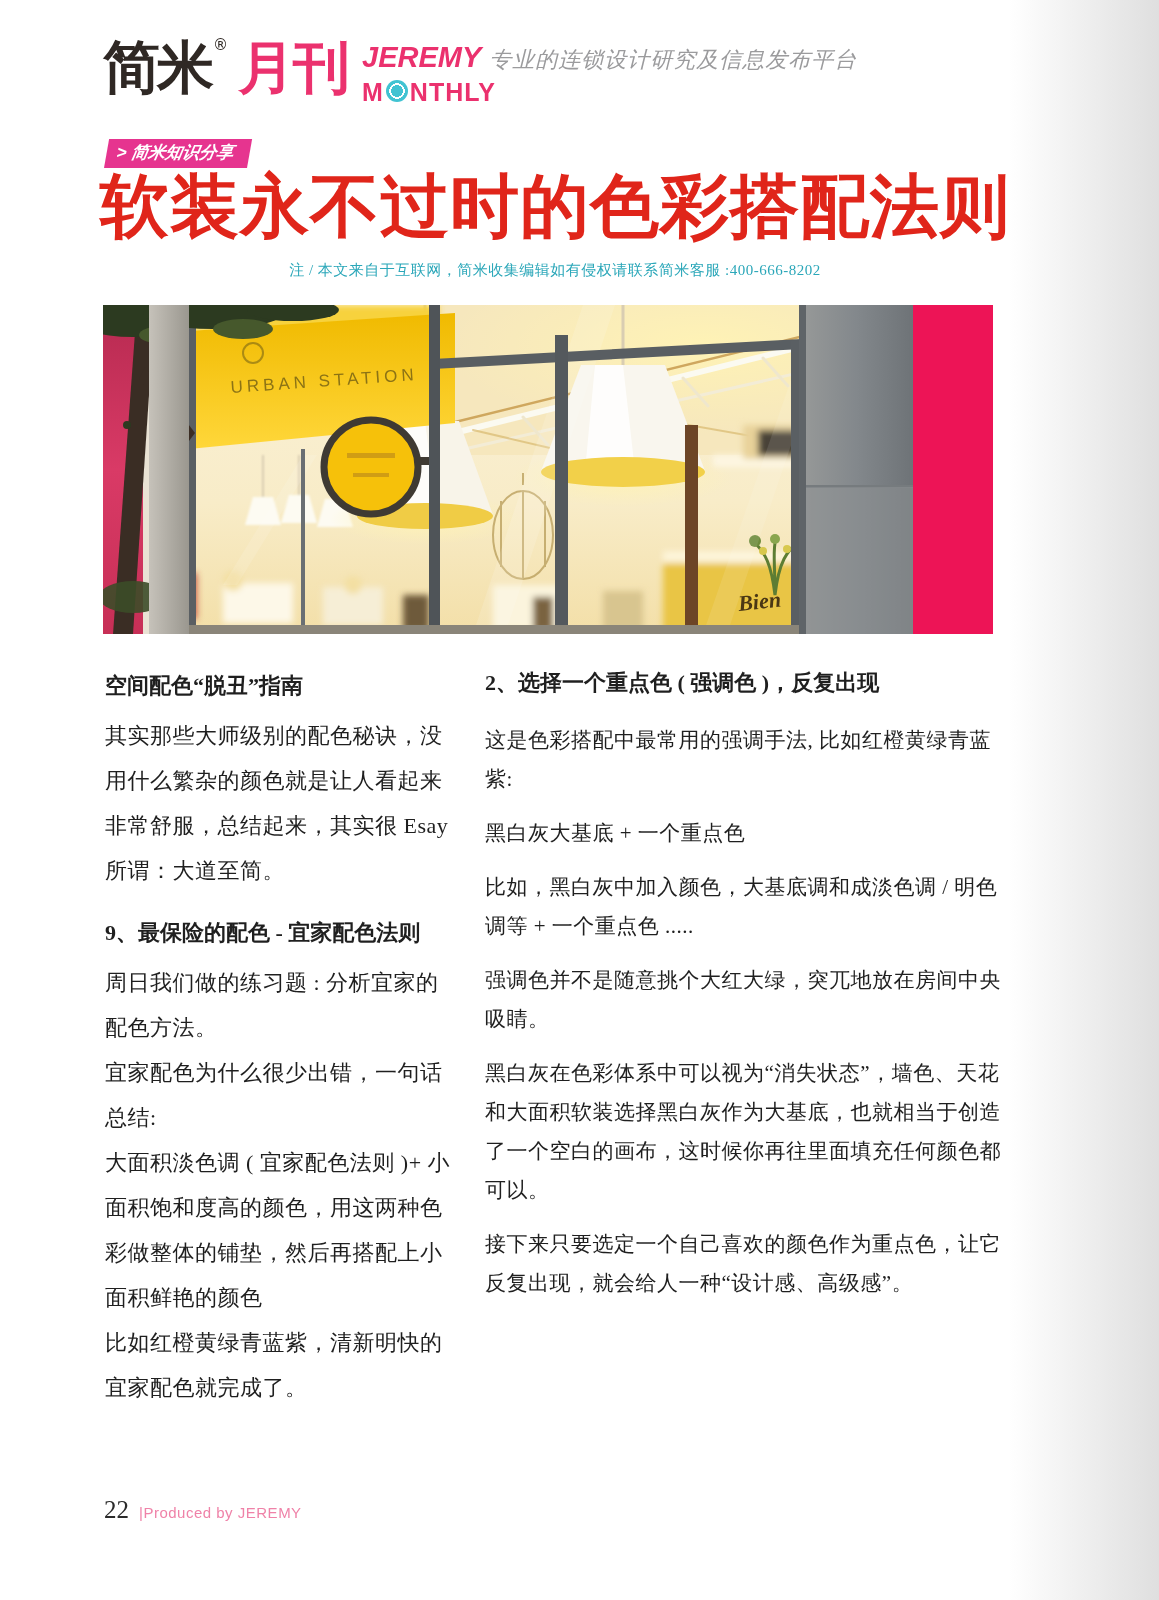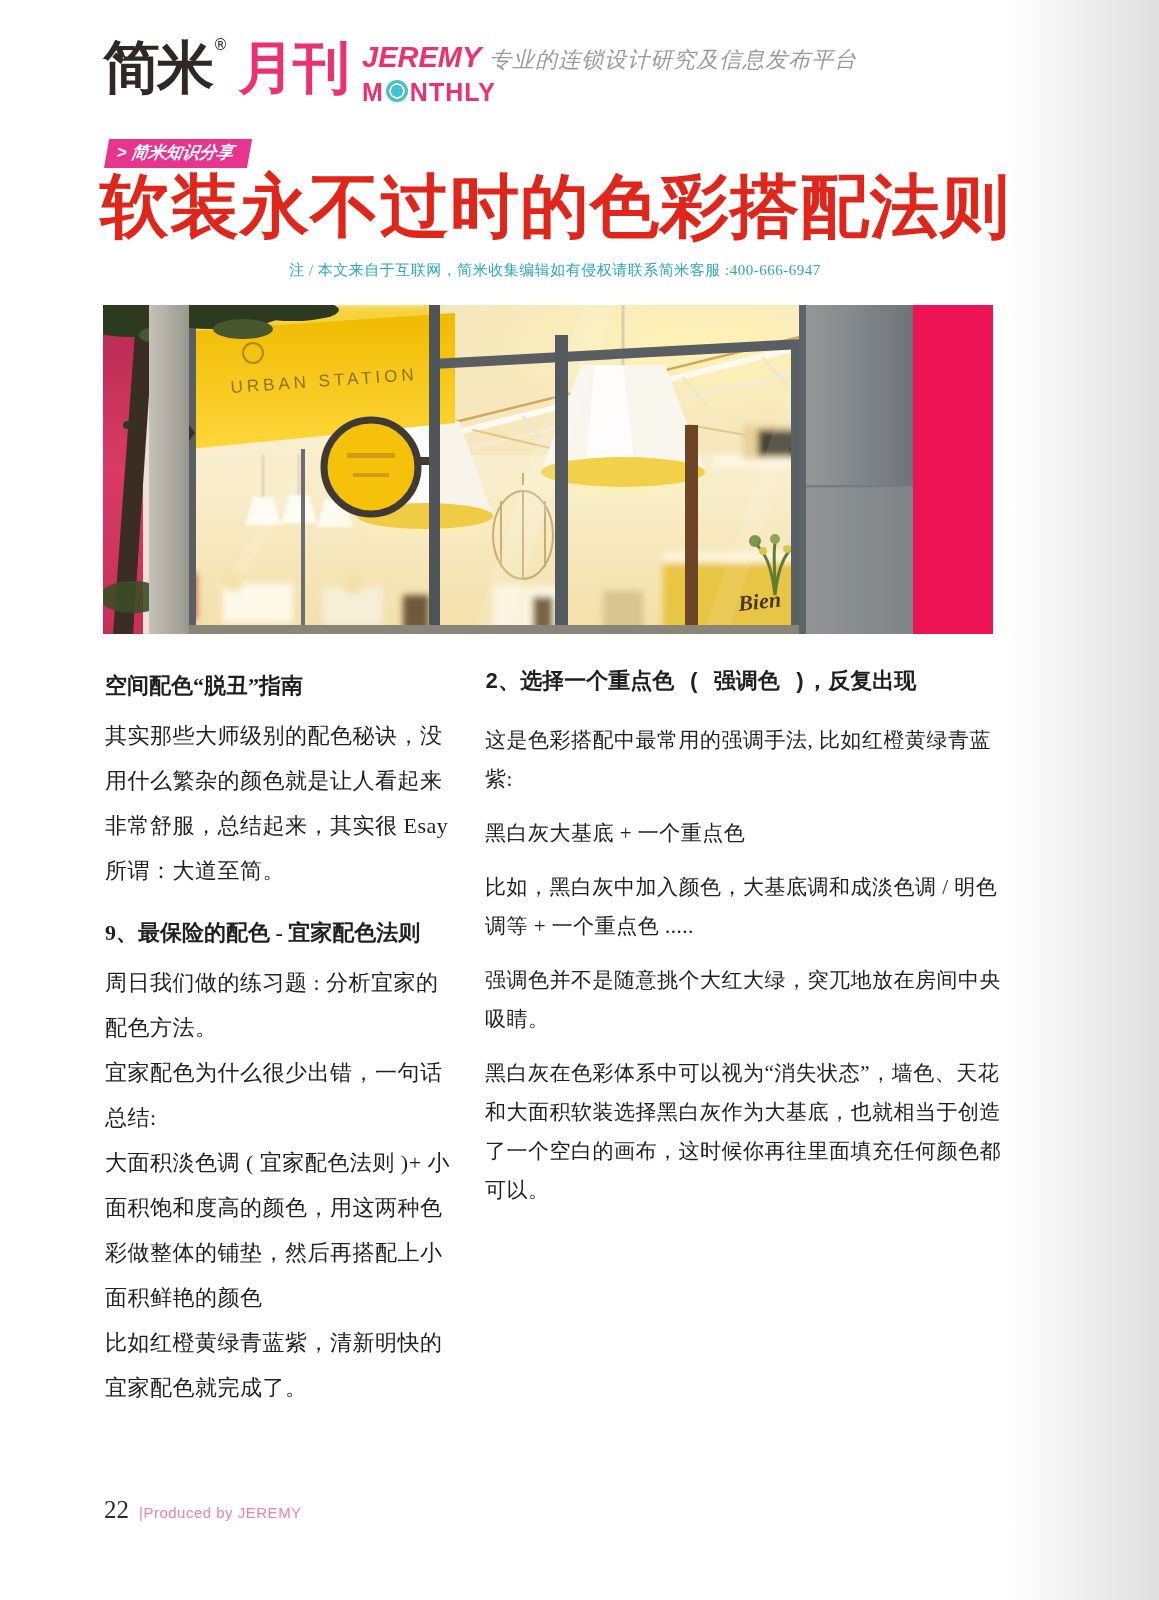--- a/index.html
+++ b/index.html
@@ -41,21 +41,21 @@
   .photo-wrap svg{display:block;width:100%;height:100%;}
   .side-bar{position:absolute;left:913px;top:305px;width:80px;height:329px;background:var(--bar_pink);}
   
   .columns{position:absolute;left:105px;top:663px;width:905px;display:flex;}
   .col{color:var(--body_ink);}
   .col-left{width:352px;margin-right:28px;}
   .col-right{width:525px;}
   .col-h{font-size:22px;font-weight:700;margin:0;}
   .col-left .col-h{line-height:45px;margin:17px 0 5px 0;}
   .col-left .col-h:first-child{margin-top:0;}
-  .col-right .col-h{line-height:40px;margin:0 0 18px 0;font-family:Liberation Mono, monospace;}
+  .col-right .col-h{line-height:40px;margin:0 0 18px 0;}
   .col-p{font-size:22px;letter-spacing:0.5px;margin:0;}
   .col-left .col-p{line-height:45px;}
   .col-right .col-p{font-size:21px;line-height:39px;margin:0 0 15px 0;}
   
   .footer{position:absolute;left:104px;top:1496px;display:flex;align-items:baseline;}
   .page-num{font-size:25px;color:#2b2b2b;}
   .credit{font-family:"Liberation Sans","DejaVu Sans",sans-serif;font-size:15px;color:var(--footer_pink);margin-left:10px;letter-spacing:0.5px;}
 </style>
 </head>
 <body>
@@ -75,21 +75,21 @@
         <span>M</span>
         <span class="monthly-dot"></span>
         <span>NTHLY</span>
       </div>
     </div>
   </div>
 
   <div class="section-tag">&gt; 简米知识分享</div>
 
   <div class="headline">软装永不过时的色彩搭配法则</div>
-  <div class="source-note">注 / 本文来自于互联网，简米收集编辑如有侵权请联系简米客服 :400-666-6947</div>
+  <div class="source-note">注 / 本文来自于互联网，简米收集编辑如有侵权请联系简米客服 :400-666-8202</div>
 
   <div class="photo-wrap">
     <svg viewBox="0 0 810 329" preserveAspectRatio="none">
       <defs>
         <linearGradient id="glassBg" x1="0" y1="0" x2="0" y2="1">
           <stop offset="0" stop-color="#fbf2da"></stop>
             <stop offset="0.6" stop-color="#f8ecc8"></stop>
             <stop offset="1" stop-color="#f3dfa8"></stop>
         </linearGradient>
         <linearGradient id="fasciaG" x1="0" y1="0" x2="0" y2="1">
@@ -261,20 +261,21 @@
         <p class="col-p">大面积淡色调 ( 宜家配色法则 )+ 小面积饱和度高的颜色，用这两种色彩做整体的铺垫，然后再搭配上小面积鲜艳的颜色</p>
         <p class="col-p">比如红橙黄绿青蓝紫，清新明快的宜家配色就完成了。</p>
       </div>
     <div class="col col-right">
         <h3 class="col-h">2、选择一个重点色 ( 强调色 )，反复出现</h3>
         <p class="col-p">这是色彩搭配中最常用的强调手法, 比如红橙黄绿青蓝紫:</p>
         <p class="col-p">黑白灰大基底 + 一个重点色</p>
         <p class="col-p">比如，黑白灰中加入颜色，大基底调和成淡色调 / 明色调等 + 一个重点色 .....</p>
         <p class="col-p">强调色并不是随意挑个大红大绿，突兀地放在房间中央吸睛。</p>
         <p class="col-p">黑白灰在色彩体系中可以视为“消失状态”，墙色、天花和大面积软装选择黑白灰作为大基底，也就相当于创造了一个空白的画布，这时候你再往里面填充任何颜色都可以。</p>
+        <p class="col-p">接下来只要选定一个自己喜欢的颜色作为重点色，让它反复出现，就会给人一种“设计感、高级感”。</p>
       </div>
   </div>
 
   <div class="footer">
     <span class="page-num">22</span>
     <span class="credit">|Produced by JEREMY</span>
   </div>
 
   <div class="edge-shade"></div>
 </div>

